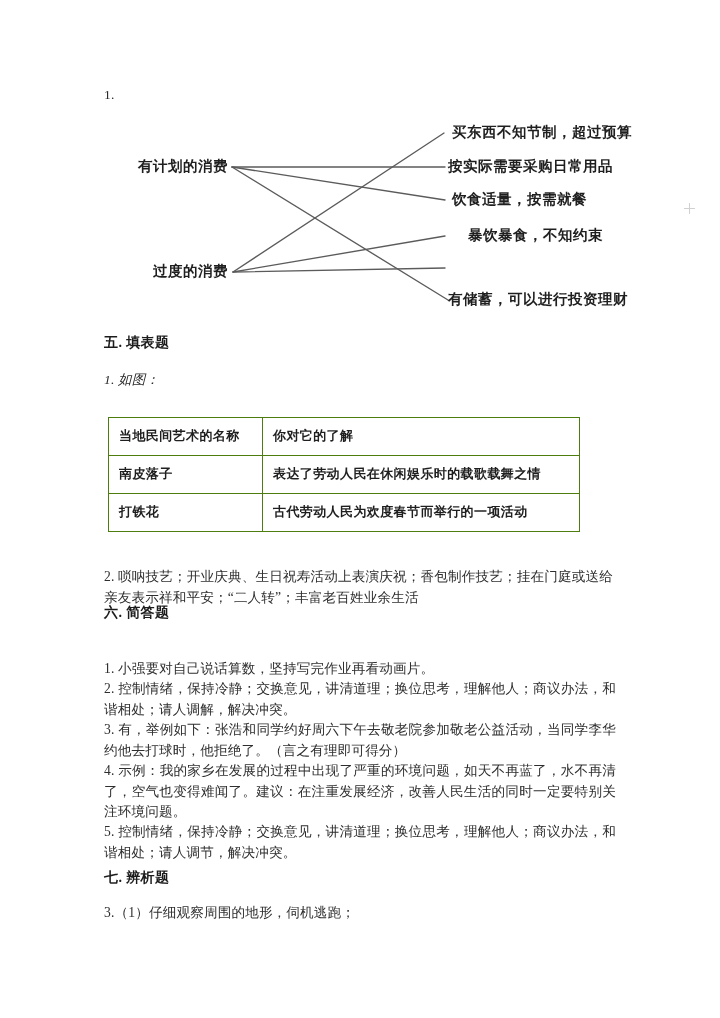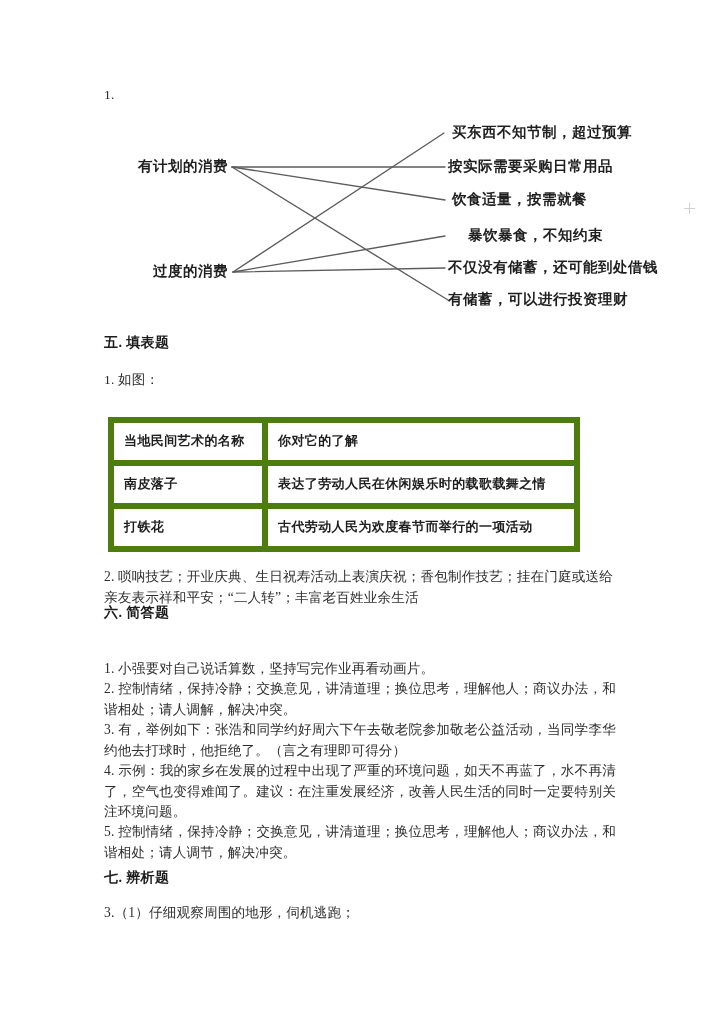--- a/index.html
+++ b/index.html
@@ -76,21 +76,21 @@
     left: 108px;
     top: 417px;
     width: 472px;
   }
   table.info-table {
     border-collapse: collapse;
     width: 100%;
     table-layout: fixed;
   }
   table.info-table td {
-    border: 6px solid #4d7c0f;
+    border: 1px solid #4d7c0f;
     padding: 8px 10px 9px 10px;
     font-size: 13px;
     font-weight: bold;
     color: #1f1f1f;
     font-family: "DejaVu Sans", "Liberation Sans", sans-serif;
     letter-spacing: .4px;
     height: 20px;
     vertical-align: middle;
   }
   table.info-table col.c1 { width: 154px; }
@@ -145,29 +145,28 @@
       </g>
     </svg>
 
     <div class="dg-label dg-left" style="left:0px; top:57px; width:128px;">有计划的消费</div>
     <div class="dg-label dg-left" style="left:0px; top:162px; width:128px;">过度的消费</div>
 
     <div class="dg-label dg-right" style="left:352px; top:23px;">买东西不知节制，超过预算</div>
     <div class="dg-label dg-right" style="left:348px; top:57px;">按实际需要采购日常用品</div>
     <div class="dg-label dg-right" style="left:352px; top:90px;">饮食适量，按需就餐</div>
     <div class="dg-label dg-right" style="left:368px; top:126px;">暴饮暴食，不知约束</div>
-    <div class="dg-label dg-right" style="left:348px; top:158px;">不仅没有储蓄，还可能到处借钱</div>
     <div class="dg-label dg-right" style="left:348px; top:190px;">有储蓄，可以进行投资理财</div>
   </div>
 
   <div class="crop-mark"></div>
 
   <div class="section-heading" style="left:104px; top:334px;text-align:right;">五. 填表题</div>
 
-  <div class="qnum" style="left:104px; top:371px;">1. 如图：</div>
+  <div class="qnum" style="left:104px; top:371px;font-style:italic;">1. 如图：</div>
 
   <div class="tbl-wrap">
     <table class="info-table">
       <colgroup>
           <col class="c1">
           <col>
         </colgroup>
       <tbody>
         <tr>
           <td>当地民间艺术的名称</td>

